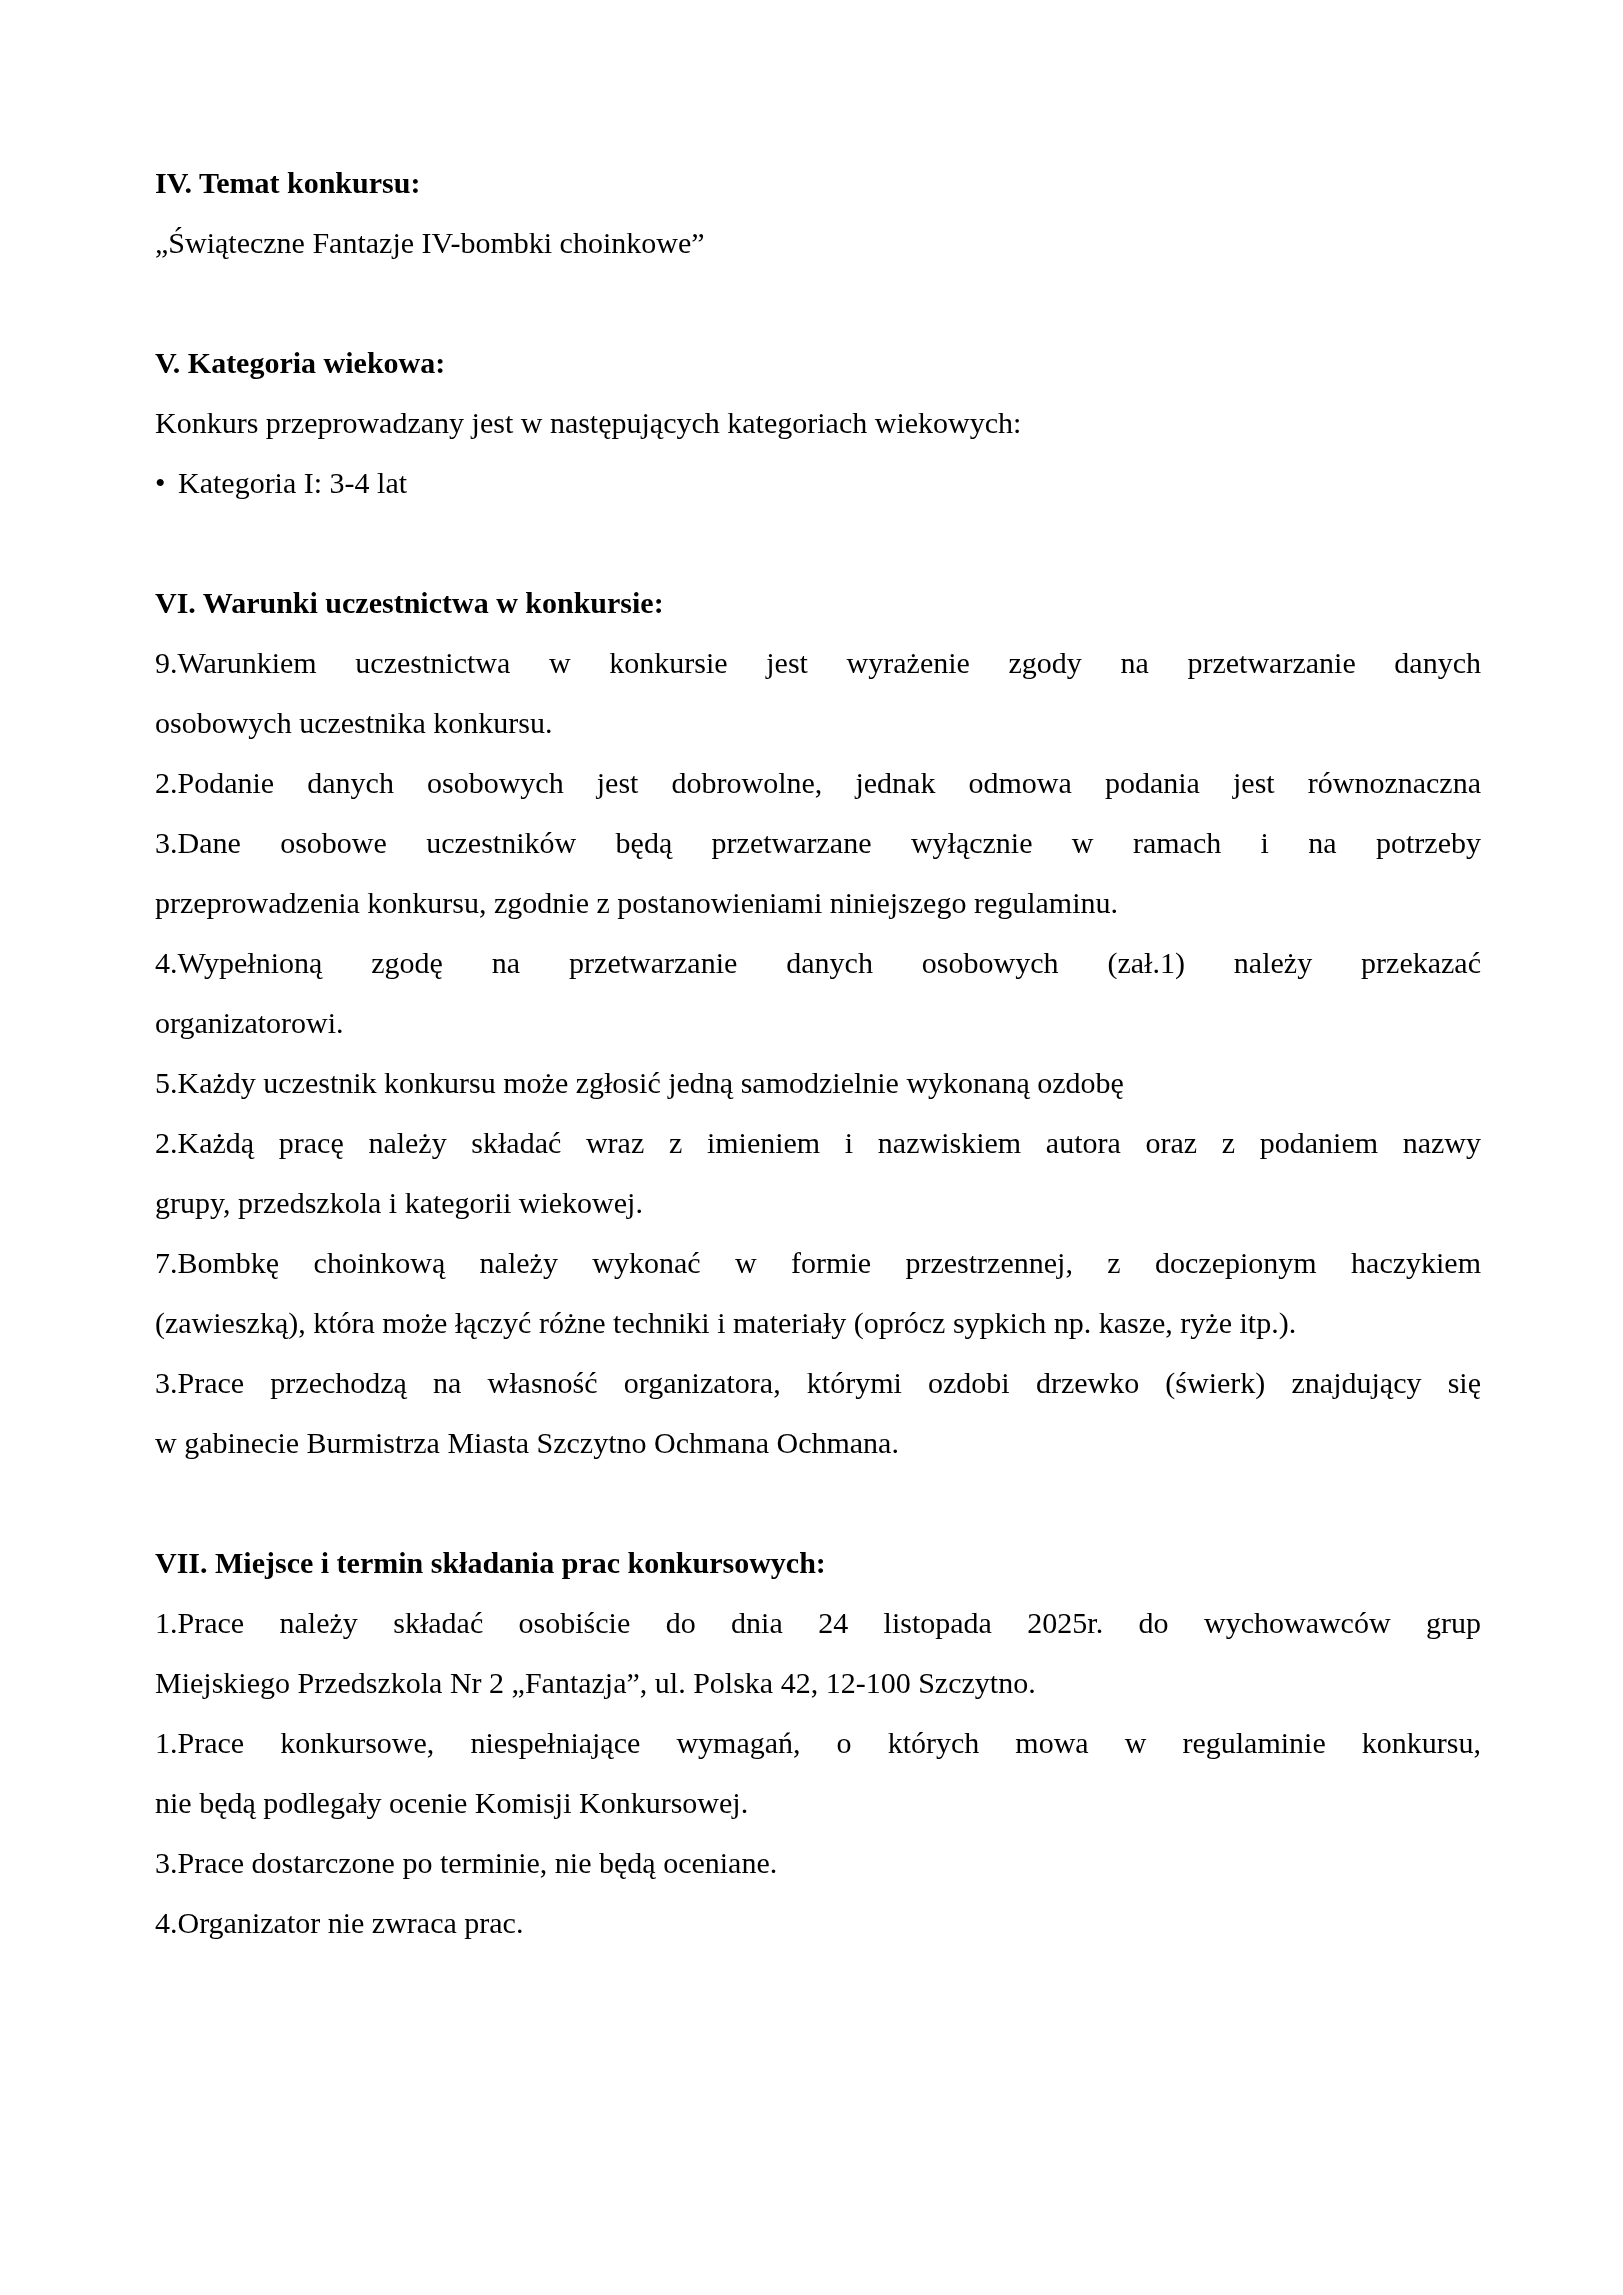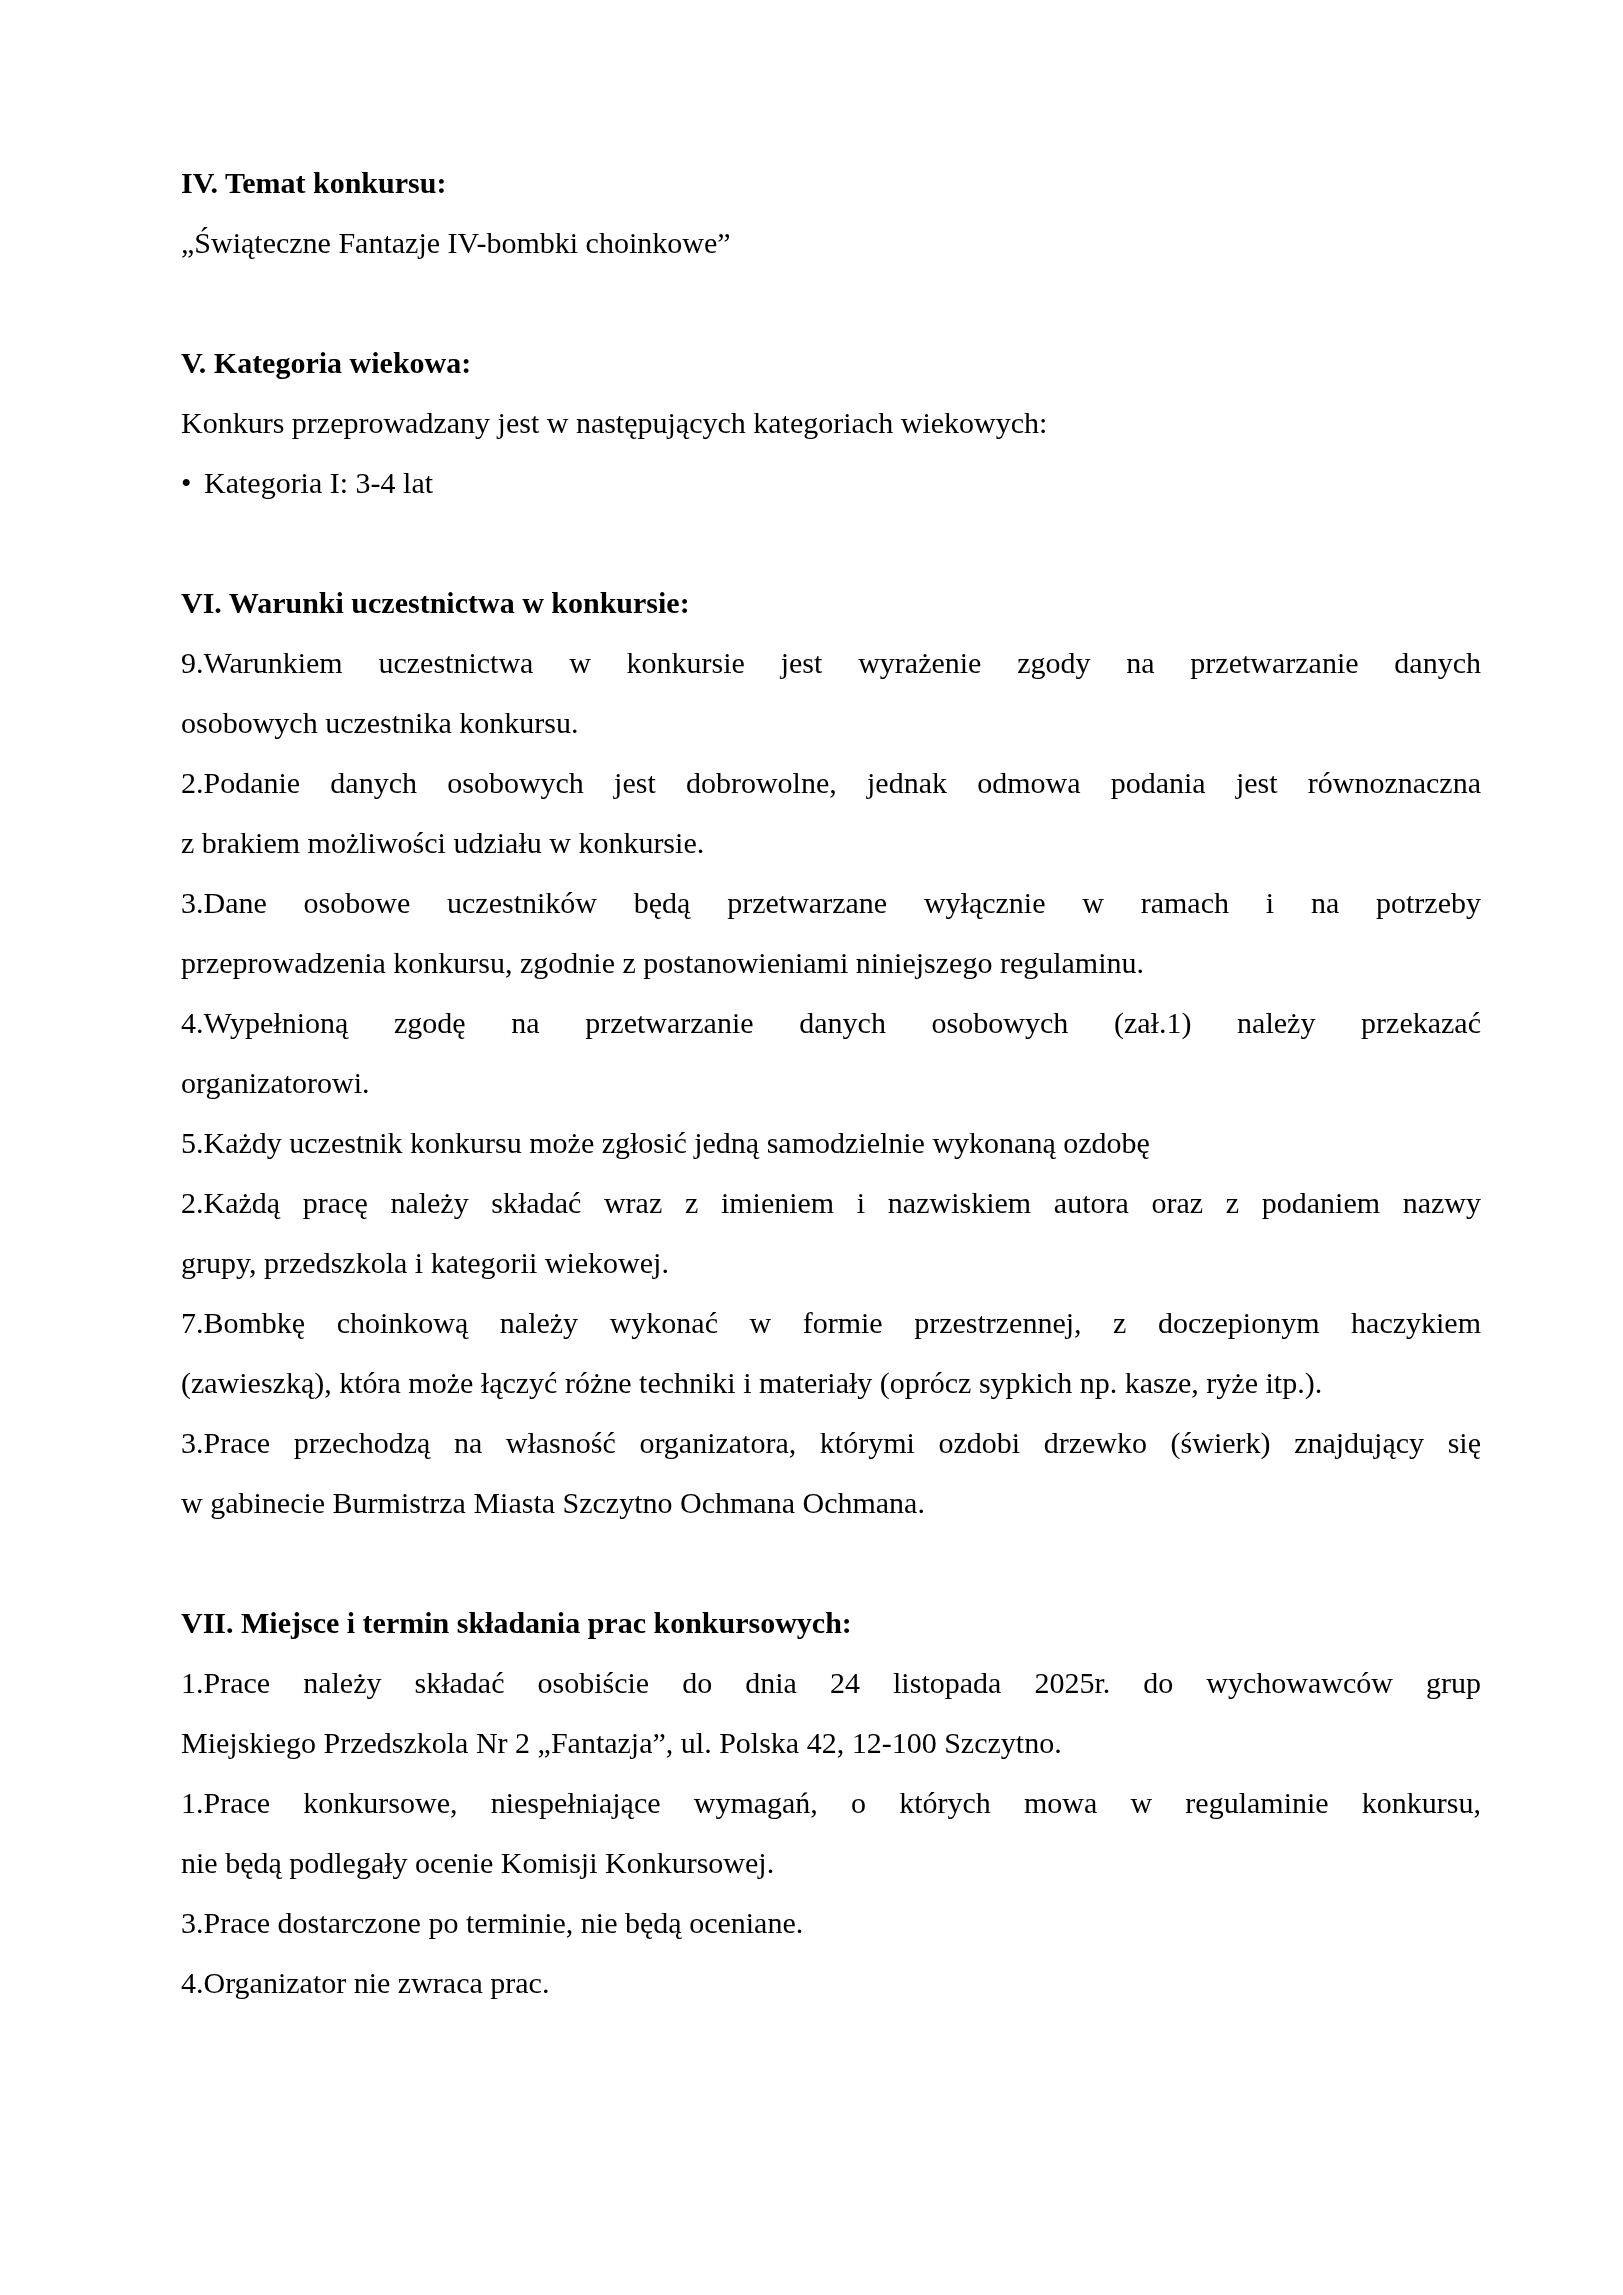--- a/index.html
+++ b/index.html
@@ -19,21 +19,20 @@
       position: absolute;
       left: 155px;
       top: 153px;
       width: 1326px;
     }
     .line {
       font-size: 30px;
       line-height: 60px;
       height: 60px;
       white-space: nowrap;
-      margin-left: 26px;
     }
     .heading {
       font-weight: bold;
     }
     .justify {
       text-align: justify;
       text-align-last: justify;
       white-space: normal;
     }
     .gap {
@@ -55,21 +54,20 @@
 
   <div class="line heading">V. Kategoria wiekowa:</div>
   <div class="line">Konkurs przeprowadzany jest w następujących kategoriach wiekowych:</div>
   <div class="line"><span class="bullet">•</span><span>Kategoria I: 3-4 lat</span></div>
   <div class="gap"></div>
 
   <div class="line heading">VI. Warunki uczestnictwa w konkursie:</div>
   <div class="line justify">9.Warunkiem uczestnictwa w konkursie jest wyrażenie zgody na przetwarzanie danych</div>
   <div class="line">osobowych uczestnika konkursu.</div>
   <div class="line justify">2.Podanie danych osobowych jest dobrowolne, jednak odmowa podania jest równoznaczna</div>
-  <div class="line">z brakiem możliwości udziału w konkursie.</div>
   <div class="line justify">3.Dane osobowe uczestników będą przetwarzane wyłącznie w ramach i na potrzeby</div>
   <div class="line">przeprowadzenia konkursu, zgodnie z postanowieniami niniejszego regulaminu.</div>
   <div class="line justify">4.Wypełnioną zgodę na przetwarzanie danych osobowych (zał.1) należy przekazać</div>
   <div class="line">organizatorowi.</div>
   <div class="line">5.Każdy uczestnik konkursu może zgłosić jedną samodzielnie wykonaną ozdobę</div>
   <div class="line justify">2.Każdą pracę należy składać wraz z imieniem i nazwiskiem autora oraz z podaniem nazwy</div>
   <div class="line">grupy, przedszkola i kategorii wiekowej.</div>
   <div class="line justify">7.Bombkę choinkową należy wykonać w formie przestrzennej, z doczepionym haczykiem</div>
   <div class="line">(zawieszką), która może łączyć różne techniki i materiały (oprócz sypkich np. kasze, ryże itp.).</div>
   <div class="line justify">3.Prace przechodzą na własność organizatora, którymi ozdobi drzewko (świerk) znajdujący się</div>

